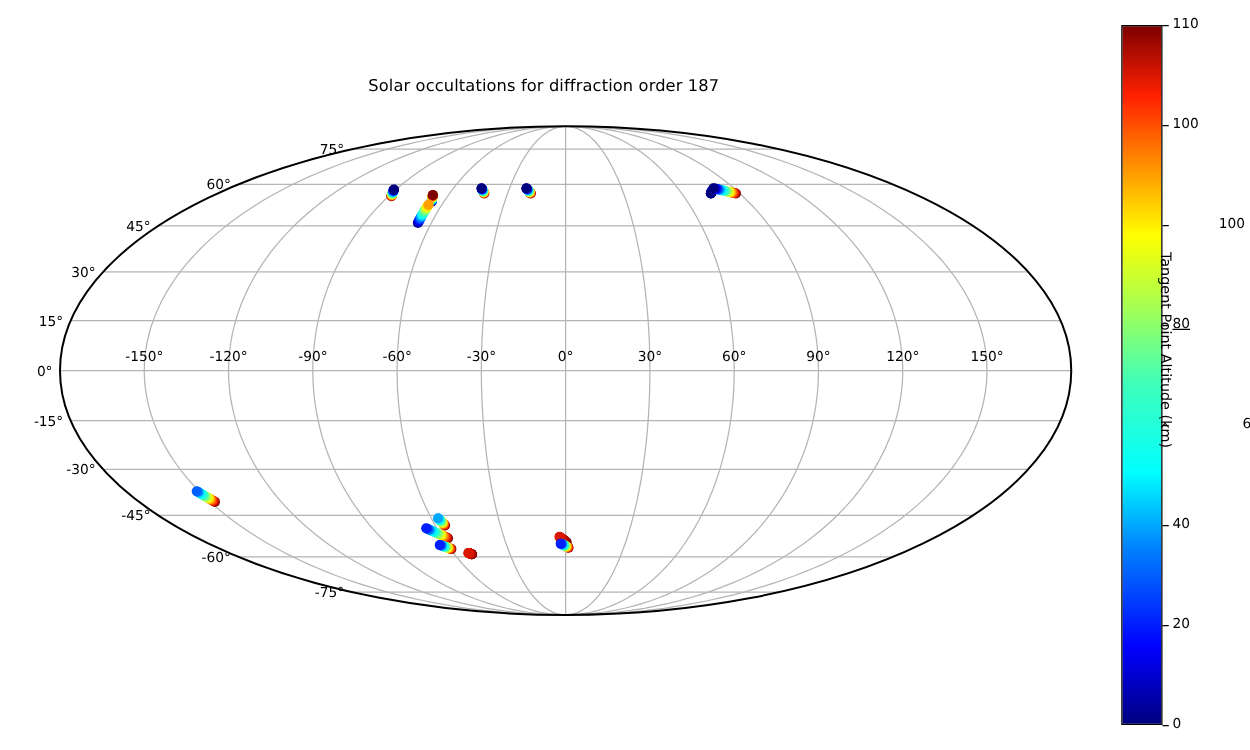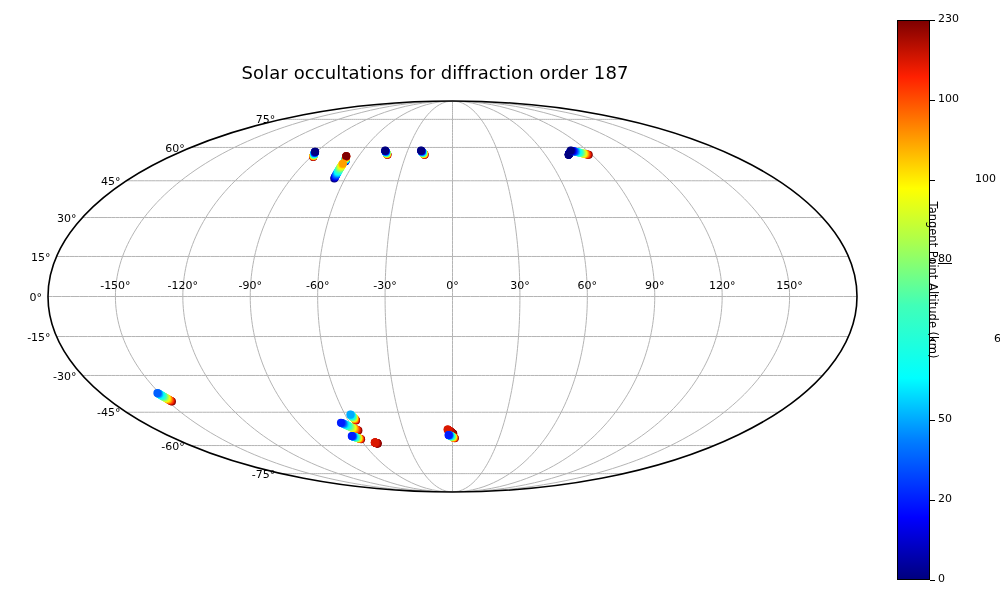--- a/index.html
+++ b/index.html
@@ -4,21 +4,21 @@
 <style>
   html,body{margin:0;padding:0;}
   body{
     width:1000px;height:600px;background:#ffffff;
     font-family:"DejaVu Sans",sans-serif;
     overflow:hidden;position:relative;
   }
   #figure{position:absolute;left:0;top:0;width:1000px;height:600px;}
   .axes-title{
     position:absolute;left:0;top:62px;width:870px;text-align:center;
-    font-size:18px;color:#000;letter-spacing:0.1px;
+    font-size:13px;color:#000;letter-spacing:0.1px;
   }
   #map-svg{position:absolute;left:0;top:0;width:1000px;height:600px;}
   .tick-label{font-size:11px;fill:#000;font-family:"DejaVu Sans",sans-serif;}
   .cbar-tick-label{
     position:absolute;font-size:11px;color:#000;
     font-family:"DejaVu Sans",sans-serif;white-space:nowrap;
   }
   #colorbar-gradient{
     position:absolute;left:897px;top:20px;width:33px;height:560px;
     border:1px solid #000;box-sizing:border-box;
@@ -463,27 +463,27 @@
       </g>
   </svg>
 
   <div id="colorbar-gradient" style="background: linear-gradient(to top, rgb(0, 0, 127) 0%, rgb(0, 0, 255) 11%, rgb(0, 128, 255) 25%, rgb(0, 255, 255) 36%, rgb(64, 255, 184) 49%, rgb(176, 255, 72) 61%, rgb(255, 255, 0) 70%, rgb(255, 144, 0) 80%, rgb(255, 32, 0) 90%, rgb(127, 0, 0) 100%);"></div>
   <div class="cbar-ticks-layer" id="cbar-ticks">
       <div style="position: absolute; left: 930px; top: 580px; width: 5px; height: 1px; background: rgb(0, 0, 0);"></div>
       <div class="cbar-tick-label" style="left: 938px; top: 572px;">0</div>
       <div style="position: absolute; left: 930px; top: 500px; width: 5px; height: 1px; background: rgb(0, 0, 0);"></div>
       <div class="cbar-tick-label" style="left: 938px; top: 492px;">20</div>
       <div style="position: absolute; left: 930px; top: 420px; width: 5px; height: 1px; background: rgb(0, 0, 0);"></div>
-      <div class="cbar-tick-label" style="left: 938px; top: 412px;">50</div>
+      <div class="cbar-tick-label" style="left: 938px; top: 412px;">40</div>
       <div style="position: absolute; left: 930px; top: 340px; width: 5px; height: 1px; background: rgb(0, 0, 0);"></div>
       <div class="cbar-tick-label" style="left: 966px; top: 332px; margin-left: 28px;">60</div>
       <div style="position: absolute; left: 930px; top: 260px; width: 5px; height: 1px; background: rgb(0, 0, 0);"></div>
       <div class="cbar-tick-label" style="left: 938px; top: 252px; text-decoration: underline;">80</div>
       <div style="position: absolute; left: 930px; top: 180px; width: 5px; height: 1px; background: rgb(0, 0, 0);"></div>
       <div class="cbar-tick-label" style="left: 975px; top: 172px;">100</div>
       <div style="position: absolute; left: 930px; top: 100px; width: 5px; height: 1px; background: rgb(0, 0, 0);"></div>
       <div class="cbar-tick-label" style="left: 938px; top: 92px;">100</div>
       <div style="position: absolute; left: 930px; top: 20px; width: 5px; height: 1px; background: rgb(0, 0, 0);"></div>
-      <div class="cbar-tick-label" style="left: 938px; top: 12px;">230</div>
+      <div class="cbar-tick-label" style="left: 938px; top: 12px;">110</div>
     </div>
   <div id="colorbar-label">Tangent Point Altitude (km)</div>
 
 </div>
 
 </body></html>

